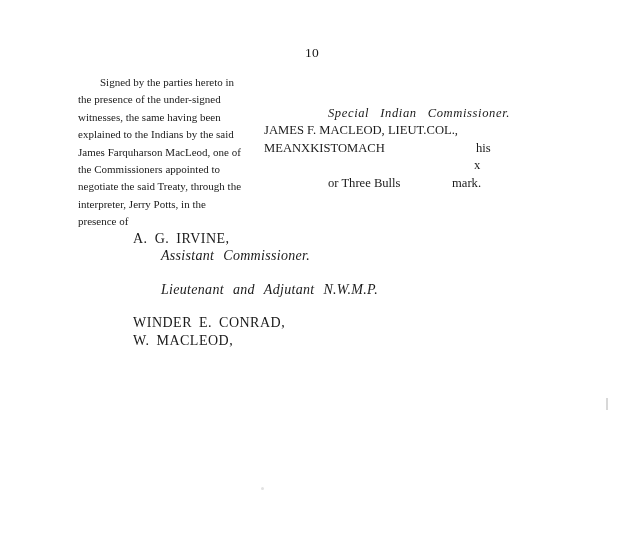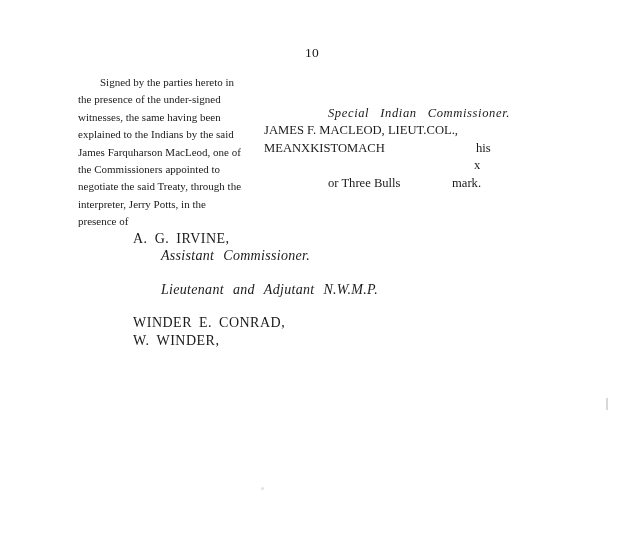--- a/index.html
+++ b/index.html
@@ -202,21 +202,21 @@
       <div class="sig-title">
         <span class="w">Lieutenant</span><span class="w">and</span><span class="w">Adjutant</span><span class="w">N.W.M.P.</span>
       </div>
     </div>
 
     <div class="sig-group">
       <div class="sig-name">
         <span class="w">WINDER</span><span class="w">E.</span><span class="w">CONRAD,</span>
       </div>
       <div class="sig-name">
-        <span class="w">W.</span><span class="w">WINDER,</span>
+        <span class="w">W.</span><span class="w">MACLEOD,</span>
       </div>
     </div>
 
   </div>
 
   <div class="faint-mark"></div>
   <div class="faint-dot"></div>
 
 </div>
 

